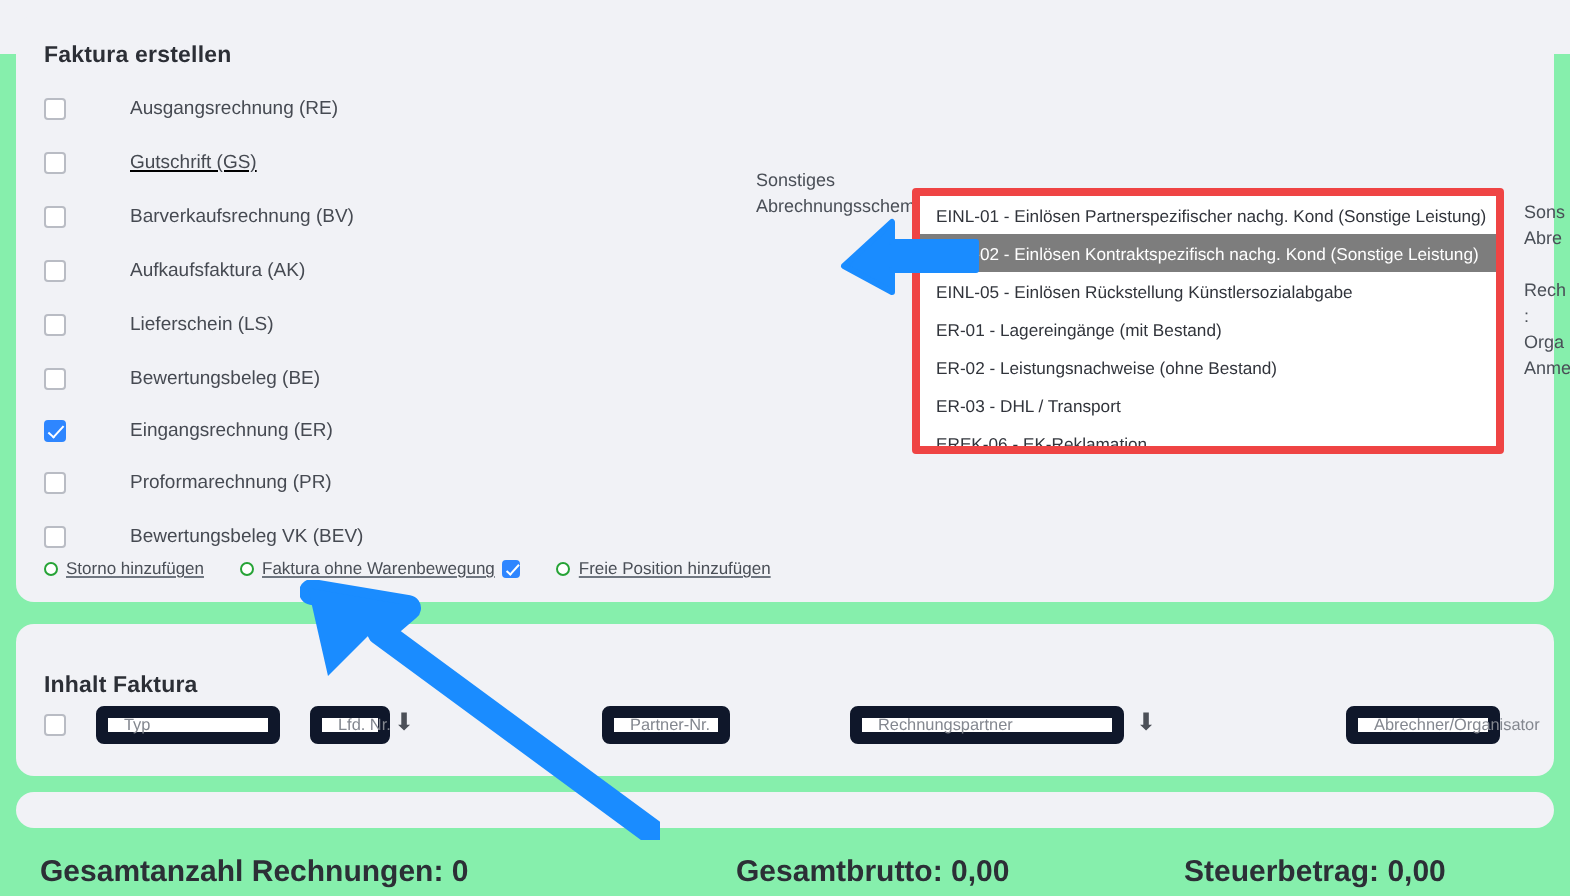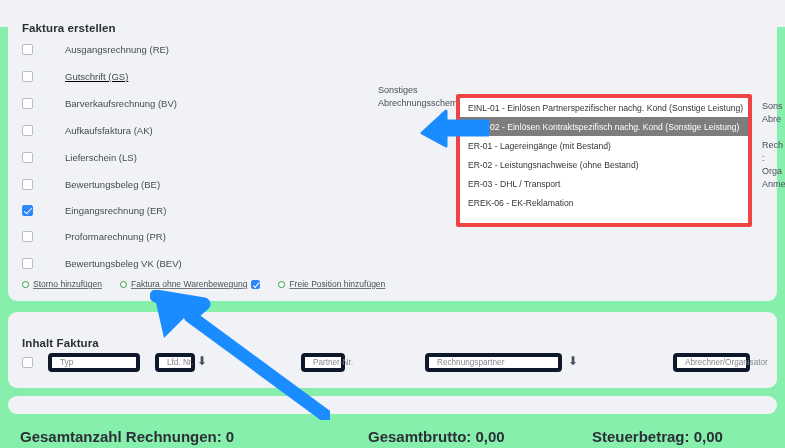--- a/index.html
+++ b/index.html
@@ -37,21 +37,21 @@
   }
   #title-create  { left: 22px; top: 22px; }
   #title-content { left: 22px; top: 337px; }
 
   
   .cb-row {
     position: absolute;
     left: 22px;
     height: 16px;
     display: flex;
-    align-items: flex-start;
+    align-items: flex-end;
   }
   .cb {
     width: 11px; height: 11px;
     border: 1px solid #b9bcc4;
     border-radius: 2px;
     background: #ffffff;
     flex: 0 0 auto;
     position: relative;
   }
   .cb.checked {
@@ -164,32 +164,32 @@
   .opt.selected {
     background: #7d7d7d;
     color: #ffffff;
   }
 
   
   .field {
     position: absolute;
     height: 19px;
     background: #ffffff;
-    border: 4px solid #0f172a;
+    border: 6px solid #0f172a;
     border-radius: 4px;
     display: flex;
     align-items: center;
     padding-left: 8px;
     font-size: 8.2px;
     color: #83878f;
     white-space: nowrap;
   }
   #f-typ      { left: 48px;  top: 353px; width: 92px; }
   #f-lfd      { left: 155px; top: 353px; width: 40px; }
-  #f-partner  { left: 301px; top: 353px; width: 44px; }
+  #f-partner  { left: 301px; top: 353px; width: 64px; }
   #f-rechpart { left: 425px; top: 353px; width: 137px; }
   #f-abrechner{ left: 673px; top: 353px; width: 77px; }
 
   .down-arrow {
     position: absolute;
     width: 9px; height: 13px;
     color: #4c5058;
     font-size: 12px;
     line-height: 13px;
     text-align: center;
@@ -287,20 +287,21 @@
     </div>
 
   <div id="schema-label">
     <span>Sonstiges</span><br>
     <span>Abrechnungsschema:</span>
   </div>
 
   <div id="dropdown">
       <div class="opt">EINL-01 - Einlösen Partnerspezifischer nachg. Kond (Sonstige Leistung)</div>
       <div class="opt selected">EINL-02 - Einlösen Kontraktspezifisch nachg. Kond (Sonstige Leistung)</div>
+      <div class="opt">EINL-05 - Einlösen Rückstellung Künstlersozialabgabe</div>
       <div class="opt">ER-01 - Lagereingänge (mit Bestand)</div>
       <div class="opt">ER-02 - Leistungsnachweise (ohne Bestand)</div>
       <div class="opt">ER-03 - DHL / Transport</div>
       <div class="opt">EREK-06 - EK-Reklamation</div>
     </div>
 
   <div id="right-col">
     <div>Sons</div>
     <div>Abre</div>
     <div class="gap"></div>

